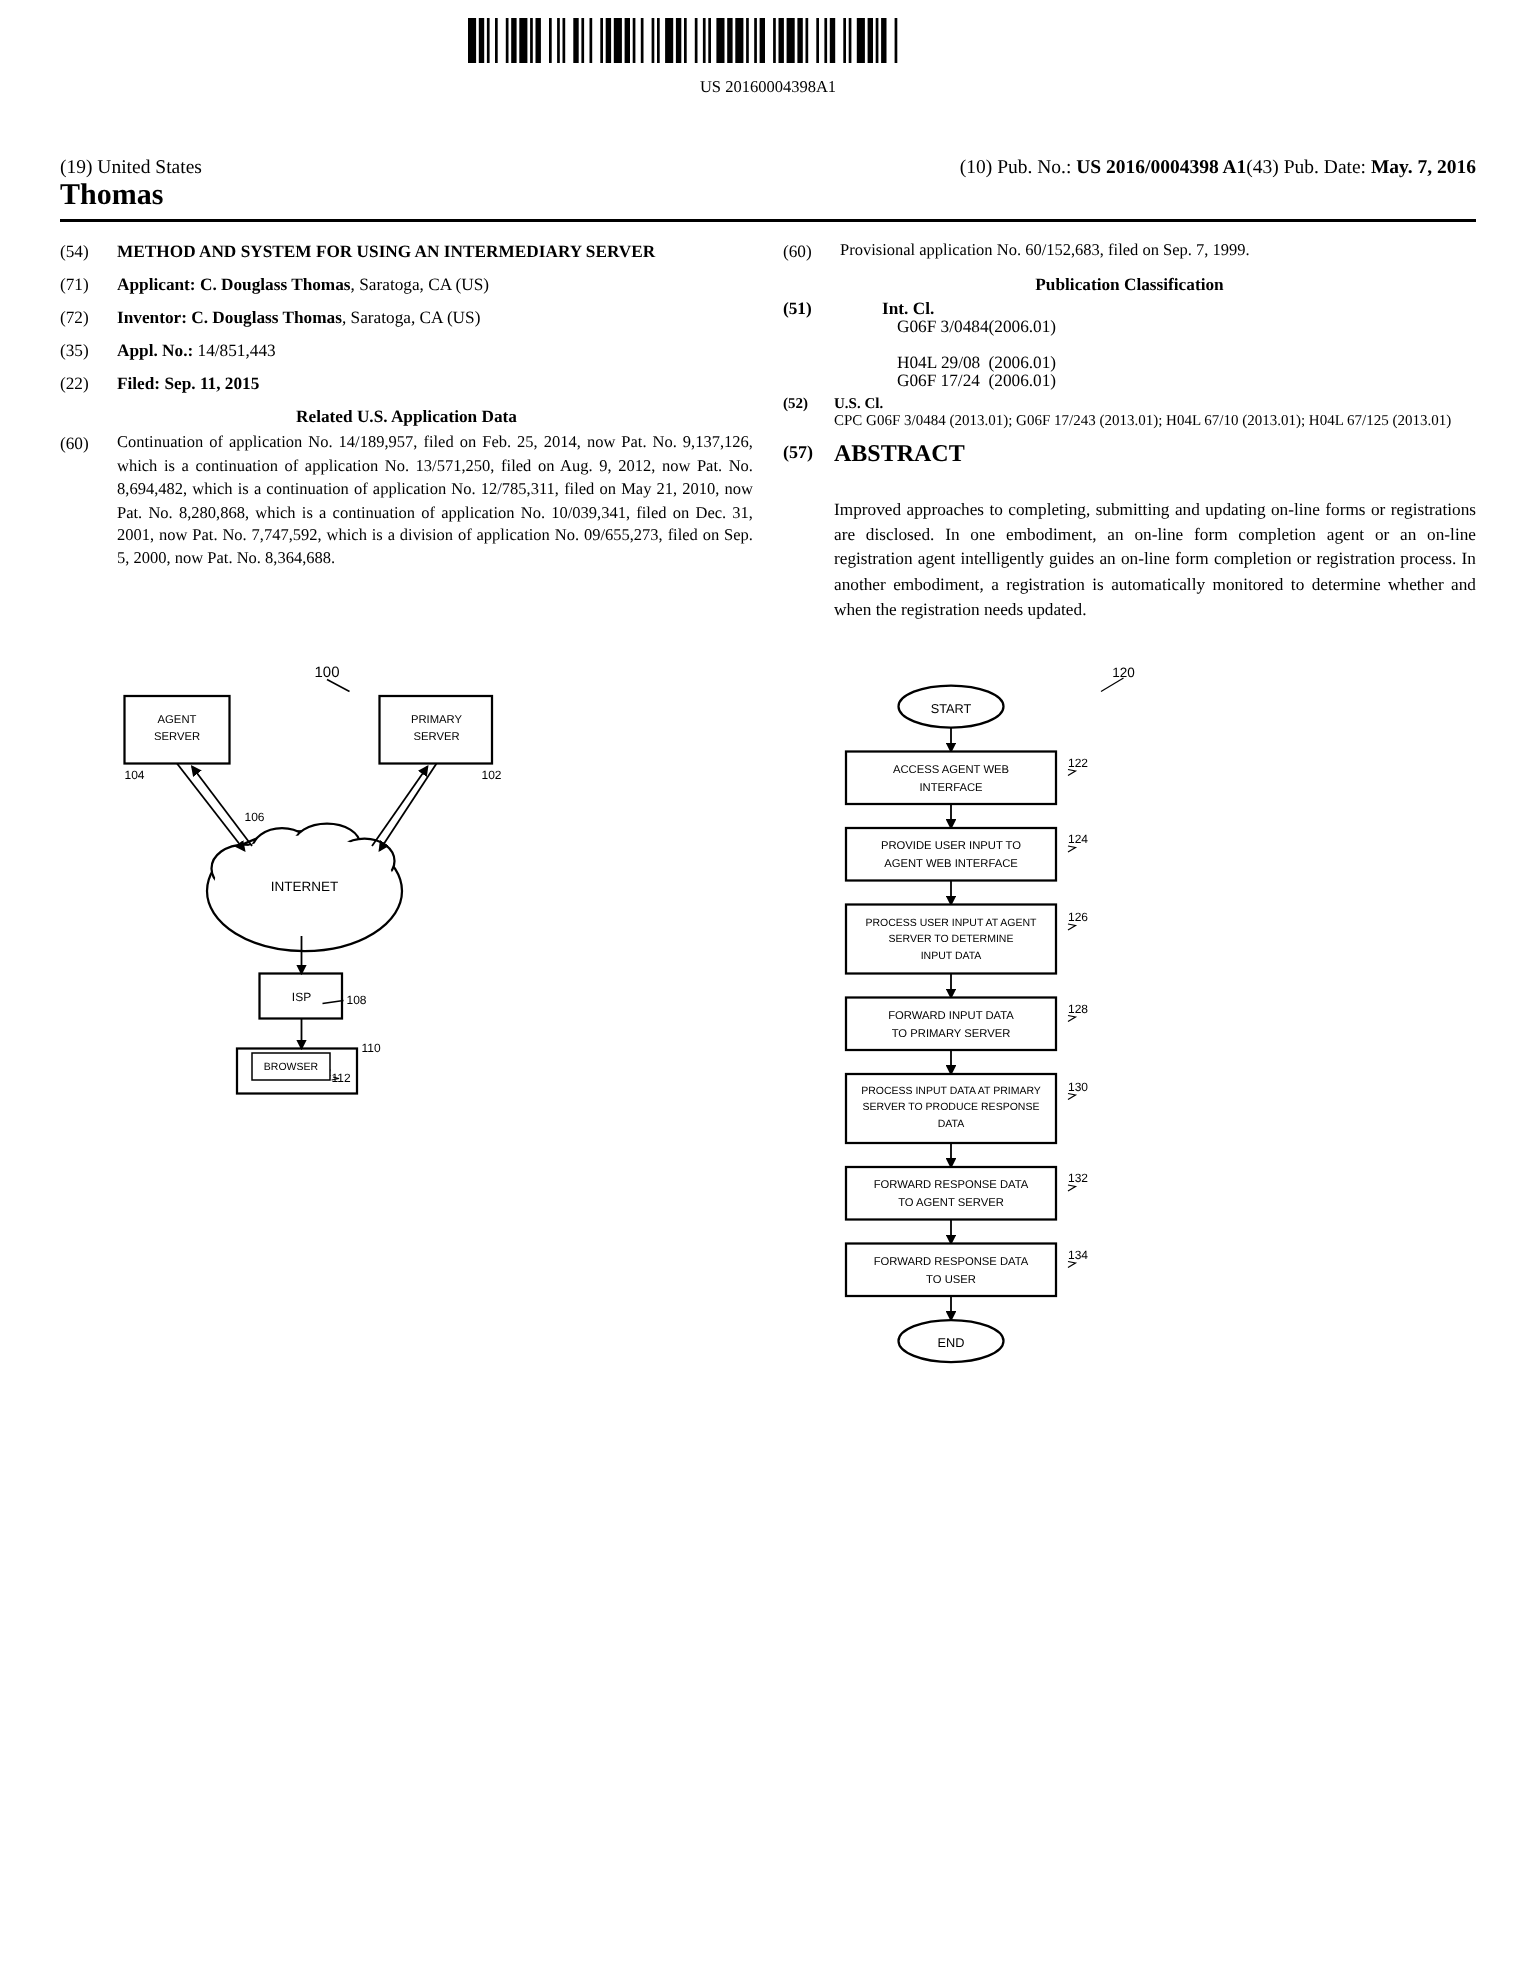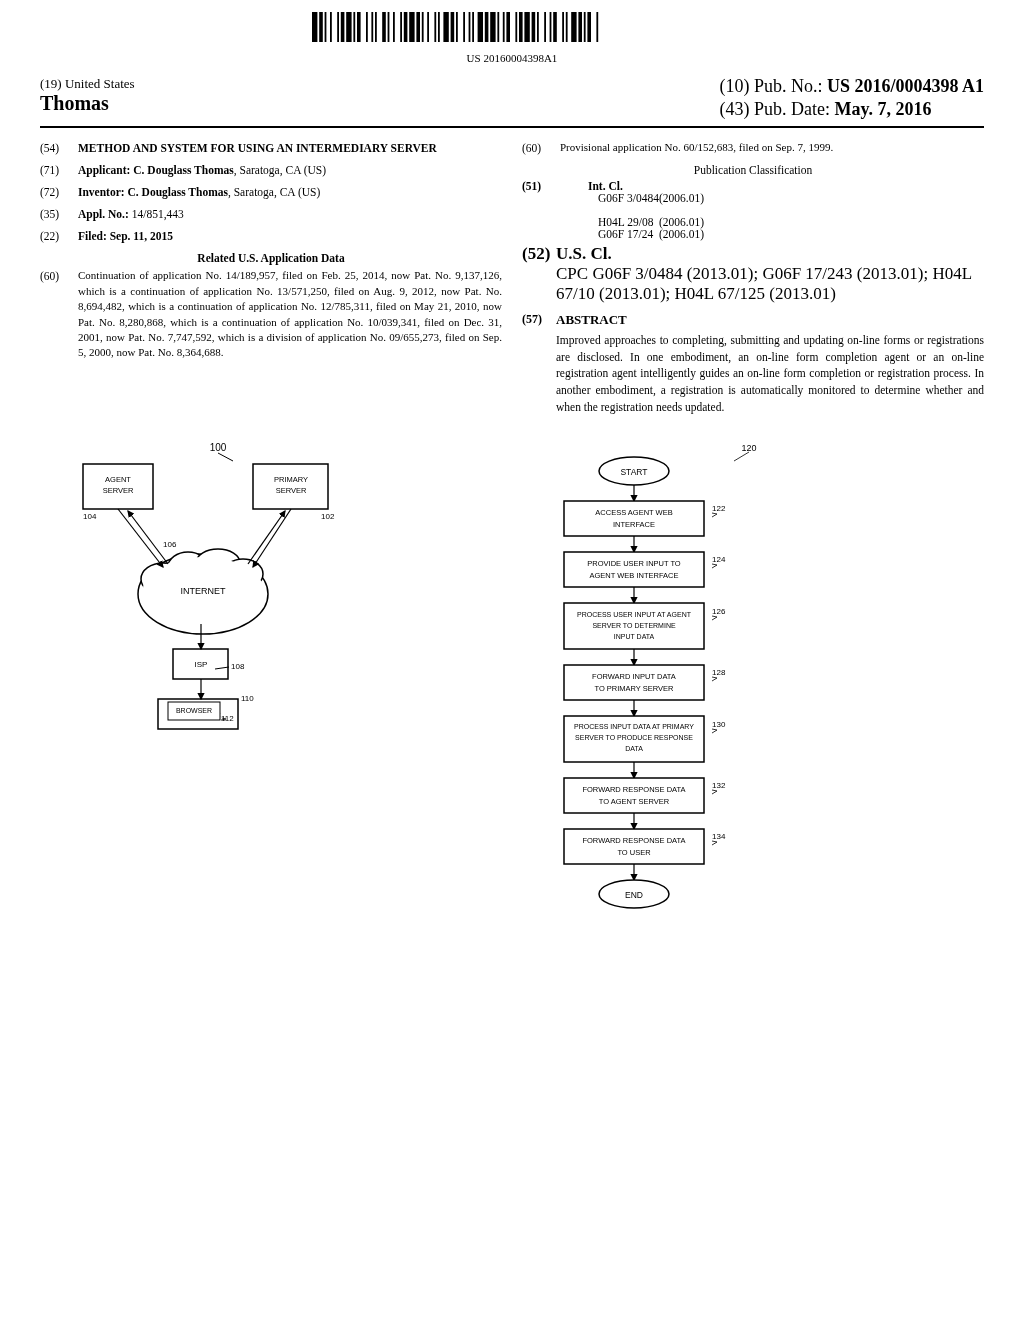--- a/index.html
+++ b/index.html
@@ -34,22 +34,22 @@
       font-size: 13px;
       font-weight: normal;
     }
     .title-line2 {
       font-size: 26px;
       font-weight: bold;
       line-height: 1.1;
     }
     .pub-info-right {
       display: flex;
-      flex-direction: column;
-      font-size: 18px;
+      flex-direction: row;
+      font-size: 13px;
       justify-content: space-between;
     }
     .pub-info-right span { margin-bottom: 2px; }
 
     hr.thick { border: none; border-top: 2px solid #000; margin: 4px 40px; }
 
     
     .main-content {
       display: flex;
       padding: 8px 40px 0 40px;
@@ -66,29 +66,29 @@
     }
     .field-num {
       min-width: 34px;
       margin-right: 4px;
     }
     .field-content { flex: 1; }
     .bold { font-weight: bold; }
 
     .section-title {
       text-align: center;
-      font-weight: normal;
+      font-weight: bold;
       font-size: 11.5px;
       margin: 8px 0 4px 0;
     }
 
     .abstract-title {
       font-weight: bold;
-      font-size: 13px;
-      margin-bottom: 4px;
+      font-size: 16px;
+      margin-bottom: 20px;
     }
     .abstract-text {
       font-size: 11.5px;
       line-height: 1.45;
       text-align: justify;
     }
 
     
     .diagrams-area {
       display: flex;
@@ -156,21 +156,21 @@
         <rect x="276.4000000000002" y="2" width="3.6" height="30" fill="#000"></rect>
         <rect x="281.80000000000024" y="2" width="1.8" height="30" fill="#000"></rect>
         <rect x="285.40000000000026" y="2" width="3.6" height="30" fill="#000"></rect>
         <rect x="294.40000000000026" y="2" width="1.8" height="30" fill="#000"></rect>
       </g>
   </svg>
   <div class="pub-number-center">US 20160004398A1</div>
 </div>
 
 <div class="title-block">
-  <div style="display:flex; justify-content:space-between; align-items:flex-start;">
+  <div style="display:flex; justify-content:space-between; align-items:flex-start;margin-top:27px;">
     <div>
       <div class="title-line1">(19) United States</div>
       <div style="font-size:20px; font-weight:bold;">Thomas</div>
     </div>
     <div class="pub-info-right">
       <span>
         <span>(10) Pub. No.:</span>
         <span style="font-weight:bold;">US 2016/0004398 A1</span>
       </span>
       <span>
@@ -252,21 +252,21 @@
           <span>H04L 29/08</span>
           <span>(2006.01)</span>
         </div>
         <div style="display:flex; justify-content:space-between; padding-left:10px;">
           <span>G06F 17/24</span>
           <span>(2006.01)</span>
         </div>
       </div>
     </div>
 
-    <div style="display:flex; font-size:17px; margin-bottom:8px;justify-content:flex-end;">
+    <div style="display:flex; font-size:10px; margin-bottom:8px;">
       <span style="min-width:34px; font-weight:bold;">(52)</span>
       <div>
         <span class="bold">U.S. Cl.</span><br>
         <span>CPC</span>
         <span>G06F 3/0484 (2013.01); G06F 17/243 (2013.01); H04L 67/10 (2013.01); H04L 67/125 (2013.01)</span>
       </div>
     </div>
 
     <div style="display:flex; margin-bottom:4px;">
       <span style="min-width:34px; font-weight:bold;">(57)</span>

